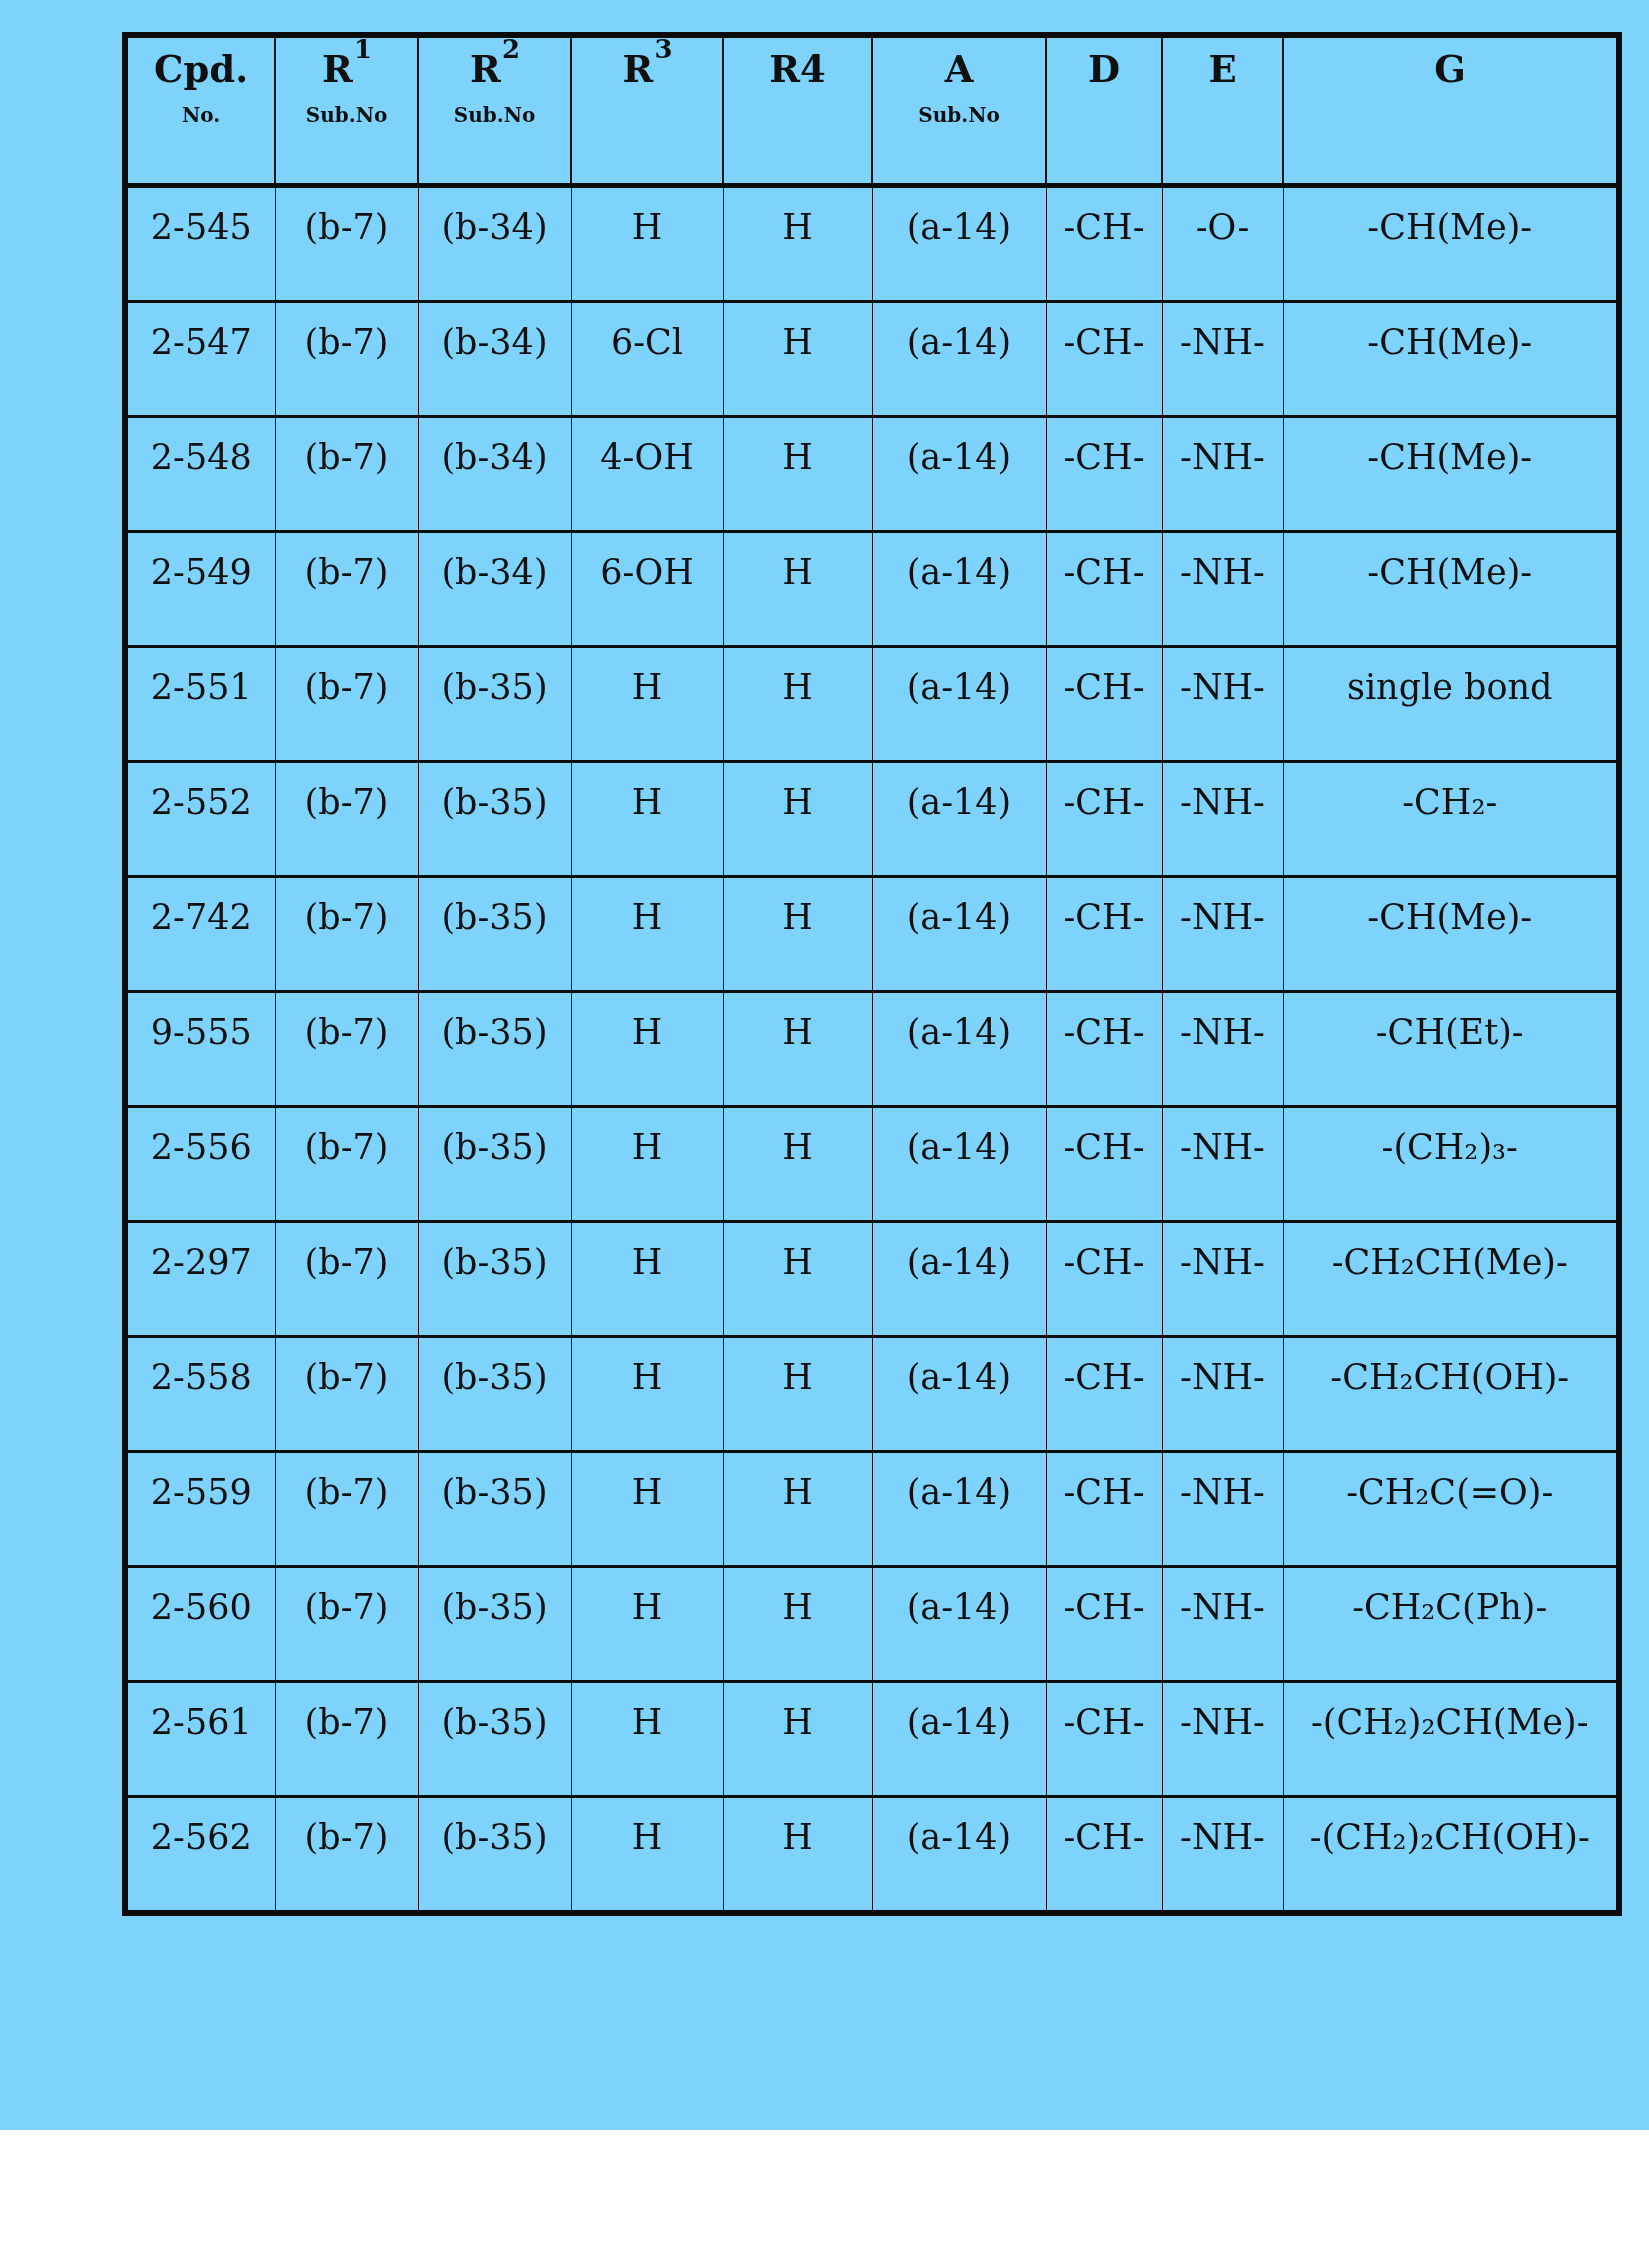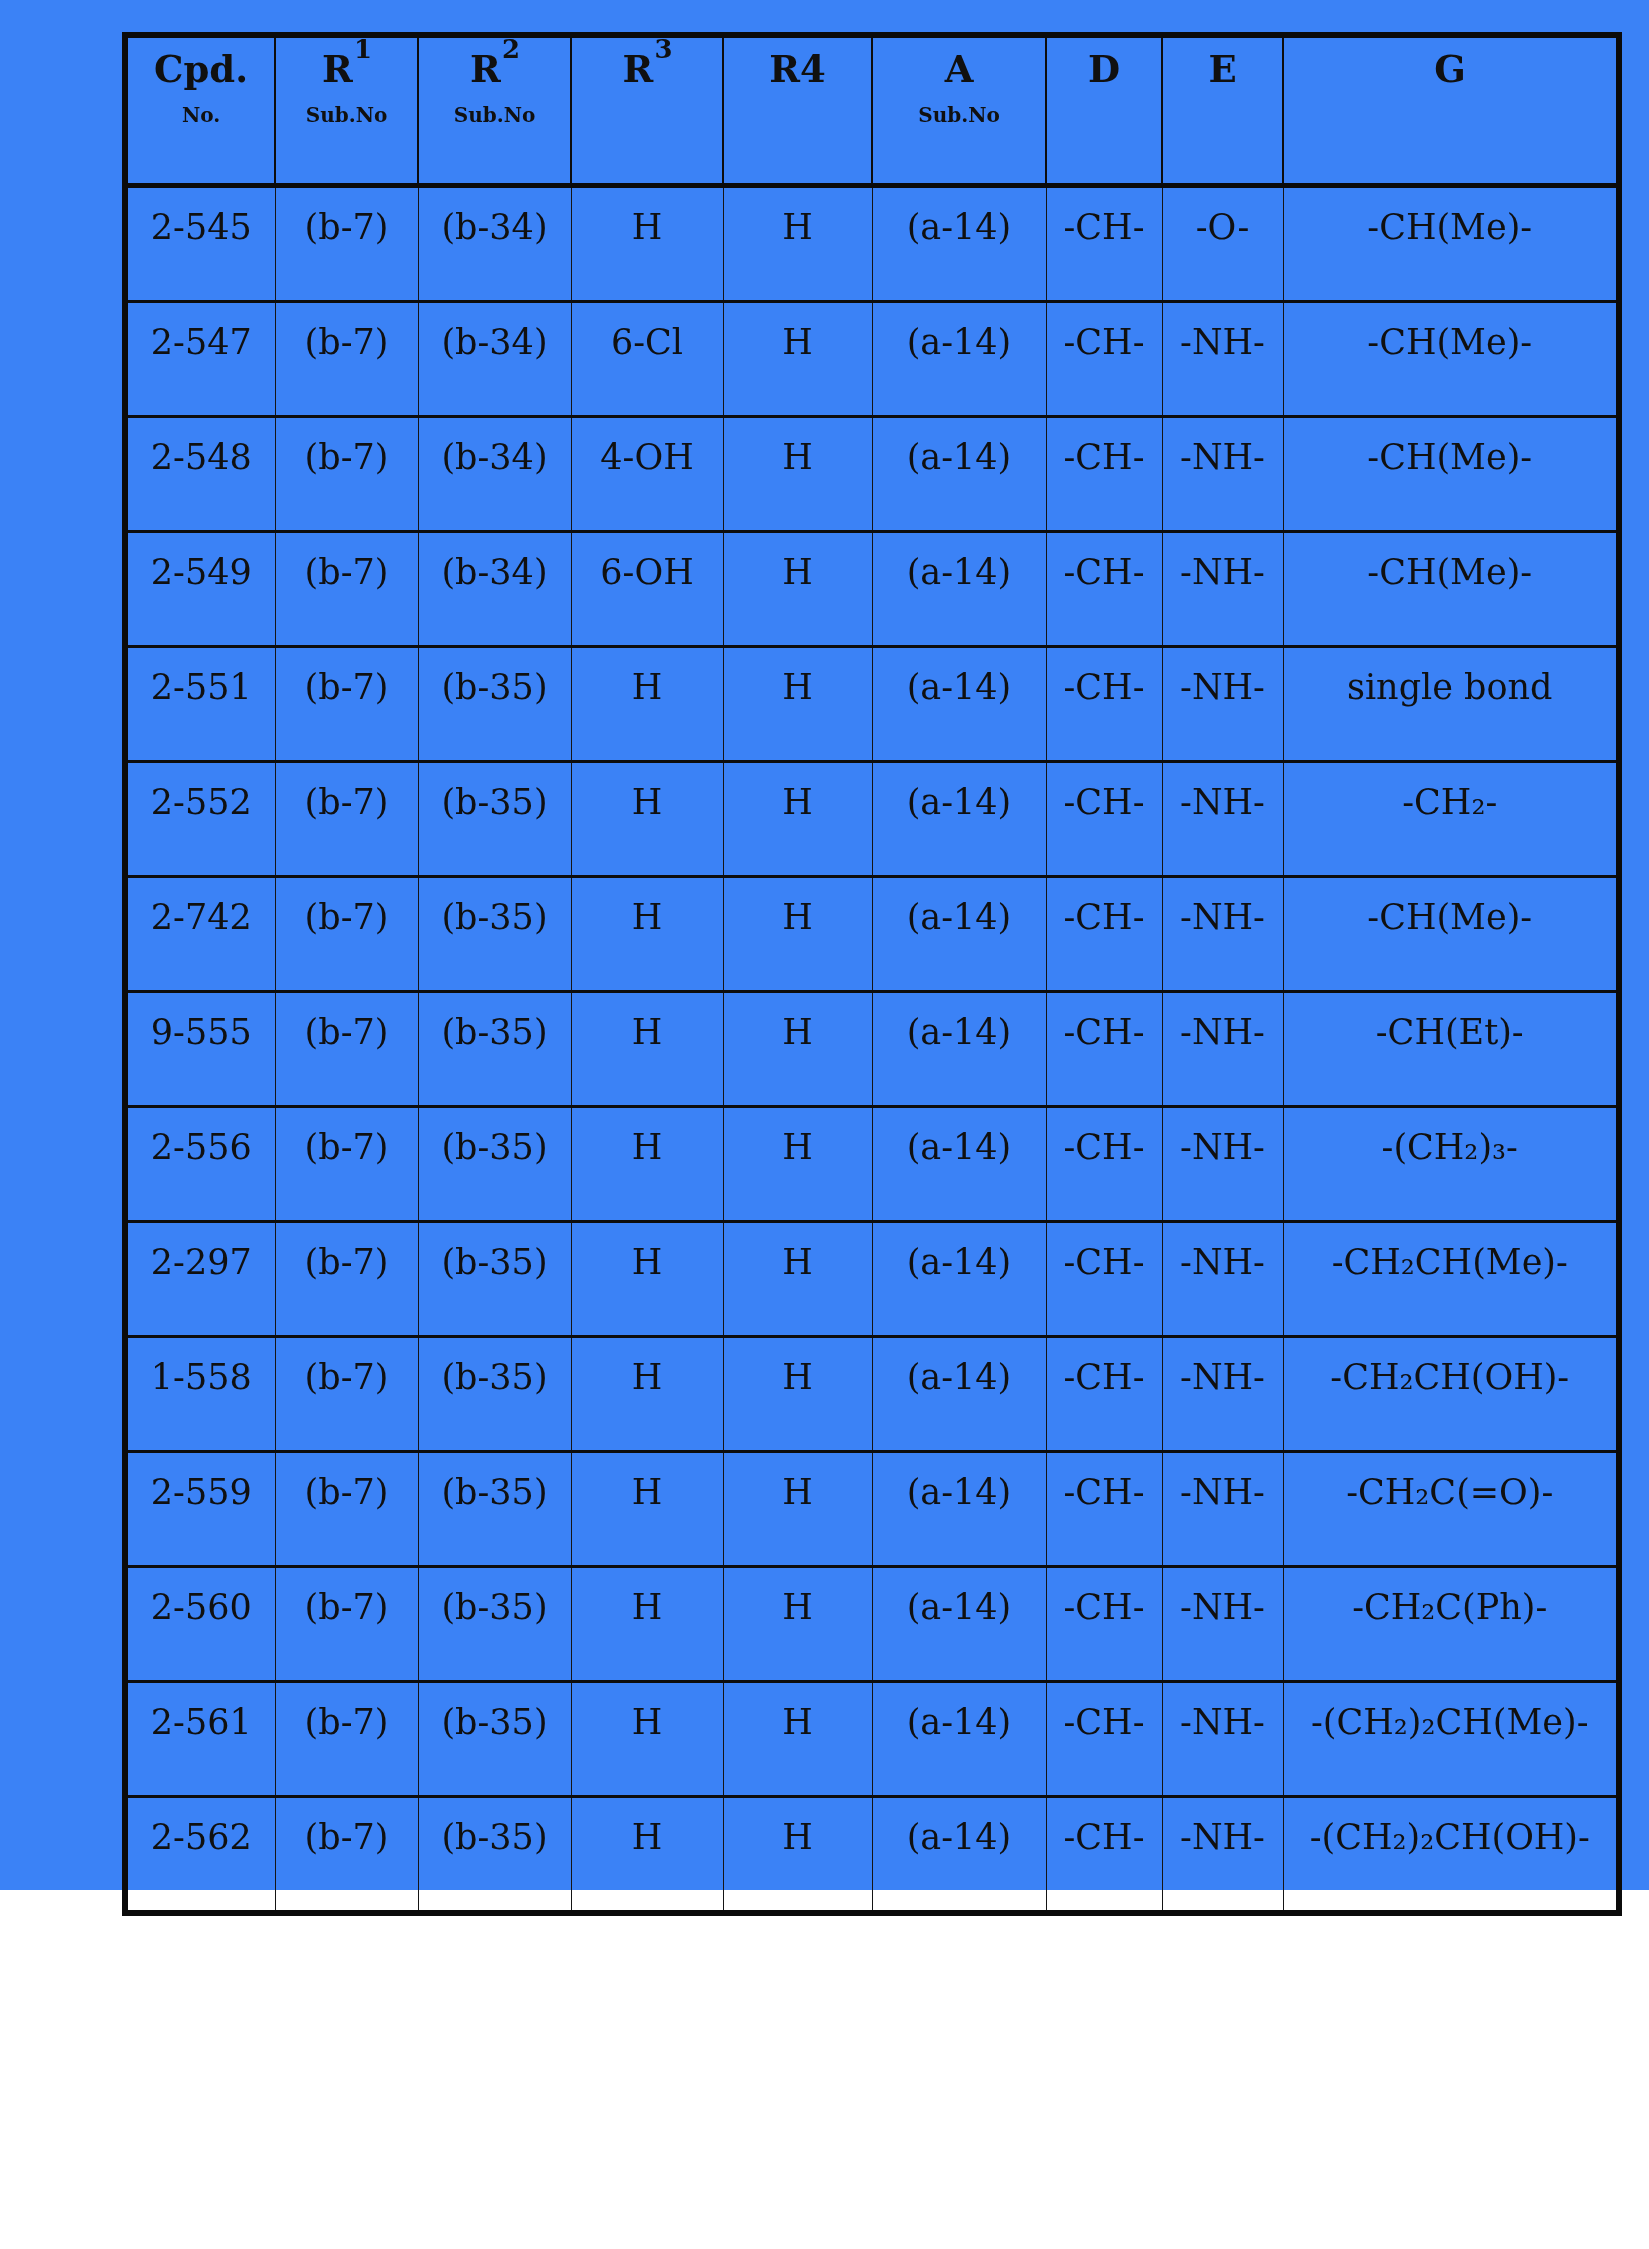--- a/index.html
+++ b/index.html
@@ -12,22 +12,22 @@
     height: 2250px;
     position: relative;
     font-family: "DejaVu Serif", "Liberation Serif", serif;
     color: #101010;
     -webkit-font-smoothing: antialiased;
   }
   .sheet {
     position: absolute;
     left: 0; top: 0;
     width: 1650px;
-    height: 1890px;
-    background: #3b82f6;
+    height: 2130px;
+    background: #7dd3fc;
   }
   table.cmp {
     position: absolute;
     left: 122px;
     top: 32px;
     width: 1494px;
     border-collapse: collapse;
     table-layout: fixed;
     border: 6.1px solid #0b0b0b;
   }
@@ -231,21 +231,21 @@
     <td>(b-7)</td>
     <td>(b-35)</td>
     <td>H</td>
     <td>H</td>
     <td>(a-14)</td>
     <td>-CH-</td>
     <td>-NH-</td>
     <td>-CH₂CH(Me)-</td>
   </tr>
         <tr>
-    <td>1-558</td>
+    <td>2-558</td>
     <td>(b-7)</td>
     <td>(b-35)</td>
     <td>H</td>
     <td>H</td>
     <td>(a-14)</td>
     <td>-CH-</td>
     <td>-NH-</td>
     <td>-CH₂CH(OH)-</td>
   </tr>
         <tr>

